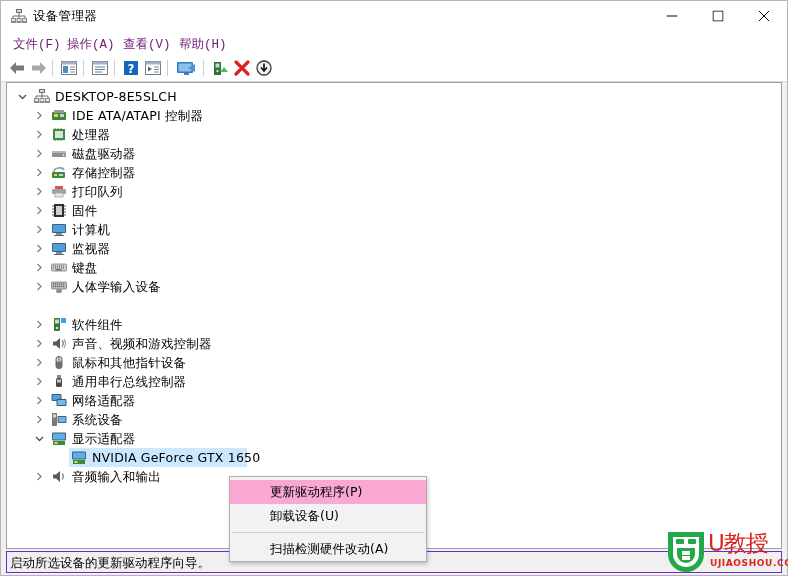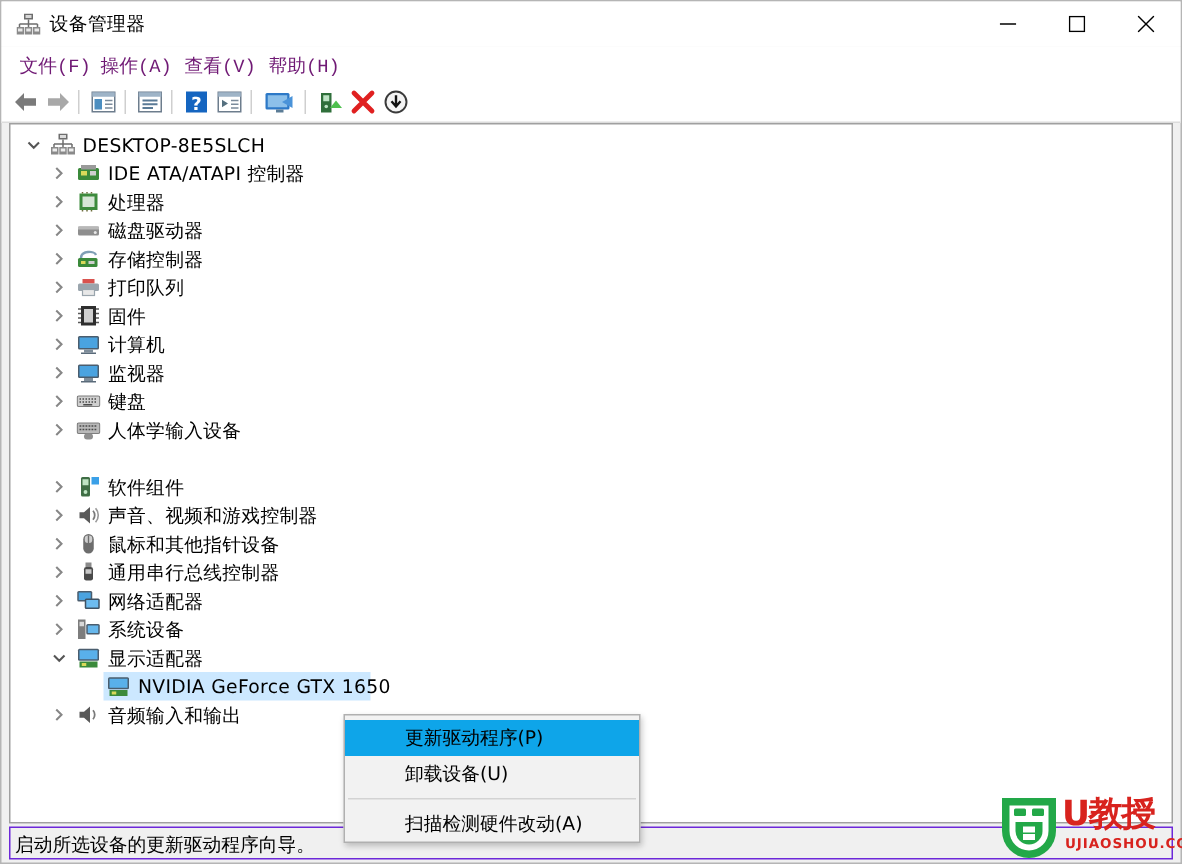--- a/index.html
+++ b/index.html
@@ -47,26 +47,26 @@
              background:#f0f0f0;border:1px solid #6d28d9;box-sizing:border-box;}
   .status-text{position:absolute;left:3px;top:3px;font-size:12.5px;color:#000;
                white-space:nowrap;}
 
   
   .ctxmenu{position:absolute;left:228px;top:475px;width:198px;
            background:#f2f2f2;border:1px solid #b0b0b0;box-sizing:border-box;
            box-shadow:1px 2px 4px rgba(0,0,0,.22);z-index:40;padding-top:3px;}
   .ctxitem{position:relative;height:24px;line-height:24px;font-size:12.5px;
            padding-left:40px;color:#000;white-space:nowrap;cursor:default;}
-  .ctxitem.hl{background:#0ea5e9;}
+  .ctxitem.hl{background:#f9a8d4;}
   .ctxsep{height:1px;background:#d3d3d3;margin:4px 2px 4px 2px;}
 
   
   .wm{position:absolute;left:663px;top:528px;width:122px;height:46px;z-index:60;}
-  .wm-text{position:absolute;left:44px;top:2px;font-size:23px;font-weight:bold;
+  .wm-text{position:absolute;left:44px;top:2px;font-size:23px;font-weight:normal;
            color:#d8231e;letter-spacing:-1px;line-height:25px;}
   .wm-sub{position:absolute;left:46px;top:29px;font-size:9px;font-weight:bold;
           color:#d8231e;letter-spacing:.6px;}
 </style>
 </head>
 <body>
 
 <div id="app">
 
   <div class="titlebar">

